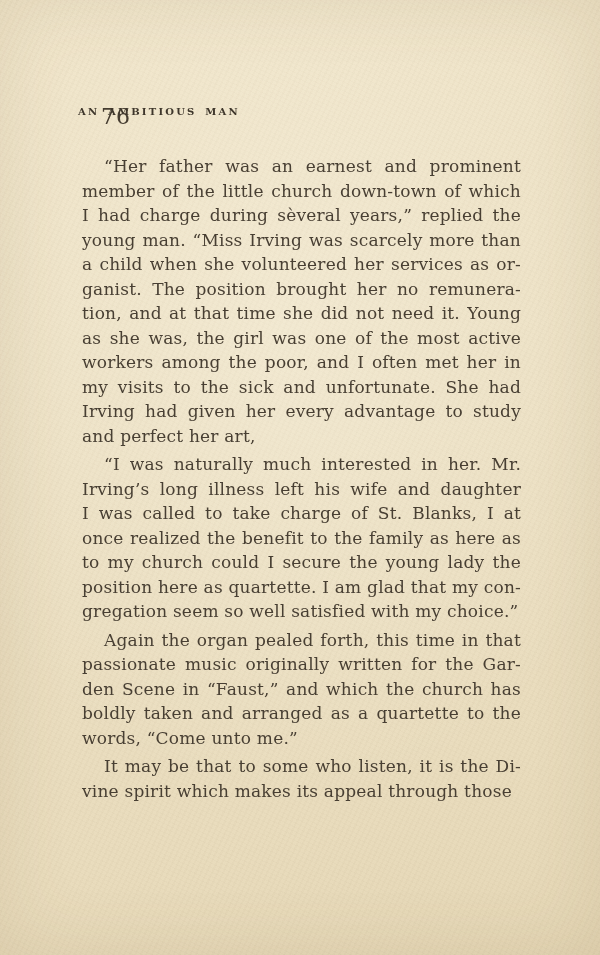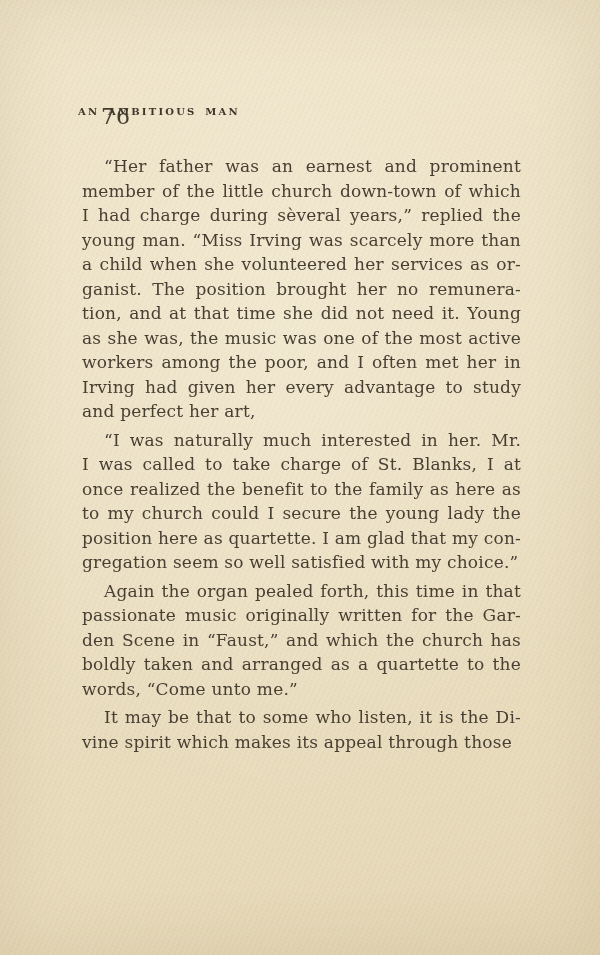--- a/index.html
+++ b/index.html
@@ -85,27 +85,29 @@
   </div>
   <div class="text-block" id="body-text">
       <div class="para">
         <div class="line first">“Her father was an earnest and prominent</div>
         <div class="line">member of the little church down-town of which</div>
         <div class="line">I had charge during sèveral years,” replied the</div>
         <div class="line">young man. “Miss Irving was scarcely more than</div>
         <div class="line">a child when she volunteered her services as or-</div>
         <div class="line">ganist. The position brought her no remunera-</div>
         <div class="line">tion, and at that time she did not need it. Young</div>
-        <div class="line">as she was, the music was one of the most active</div>
+        <div class="line">as she was, the girl was one of the most active</div>
         <div class="line">workers among the poor, and I often met her in</div>
+        <div class="line">my visits to the sick and unfortunate. She had</div>
         <div class="line">Irving had given her every advantage to study</div>
         <div class="line last">and perfect her art,</div>
       </div>
       <div class="para">
         <div class="line first">“I was naturally much interested in her. Mr.</div>
+        <div class="line">Irving’s long illness left his wife and daughter</div>
         <div class="line">I was called to take charge of St. Blanks, I at</div>
         <div class="line">once realized the benefit to the family as here as</div>
         <div class="line">to my church could I secure the young lady the</div>
         <div class="line">position here as quartette. I am glad that my con-</div>
         <div class="line last">gregation seem so well satisfied with my choice.”</div>
       </div>
       <div class="para">
         <div class="line first">Again the organ pealed forth, this time in that</div>
         <div class="line">passionate music originally written for the Gar-</div>
         <div class="line">den Scene in “Faust,” and which the church has</div>

